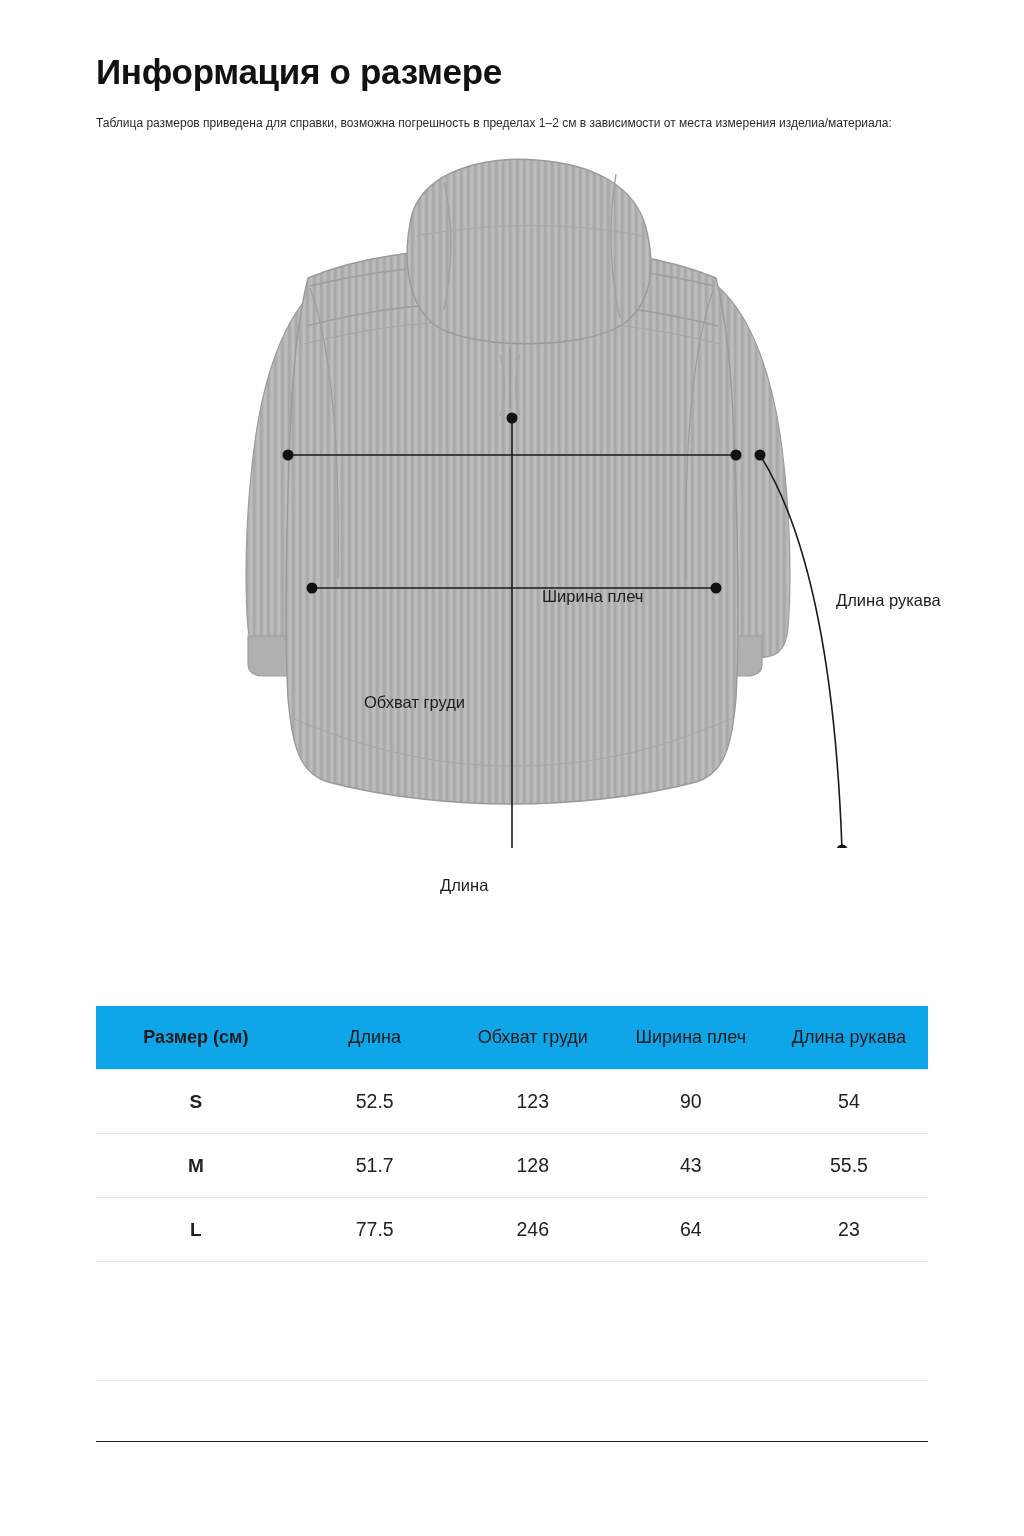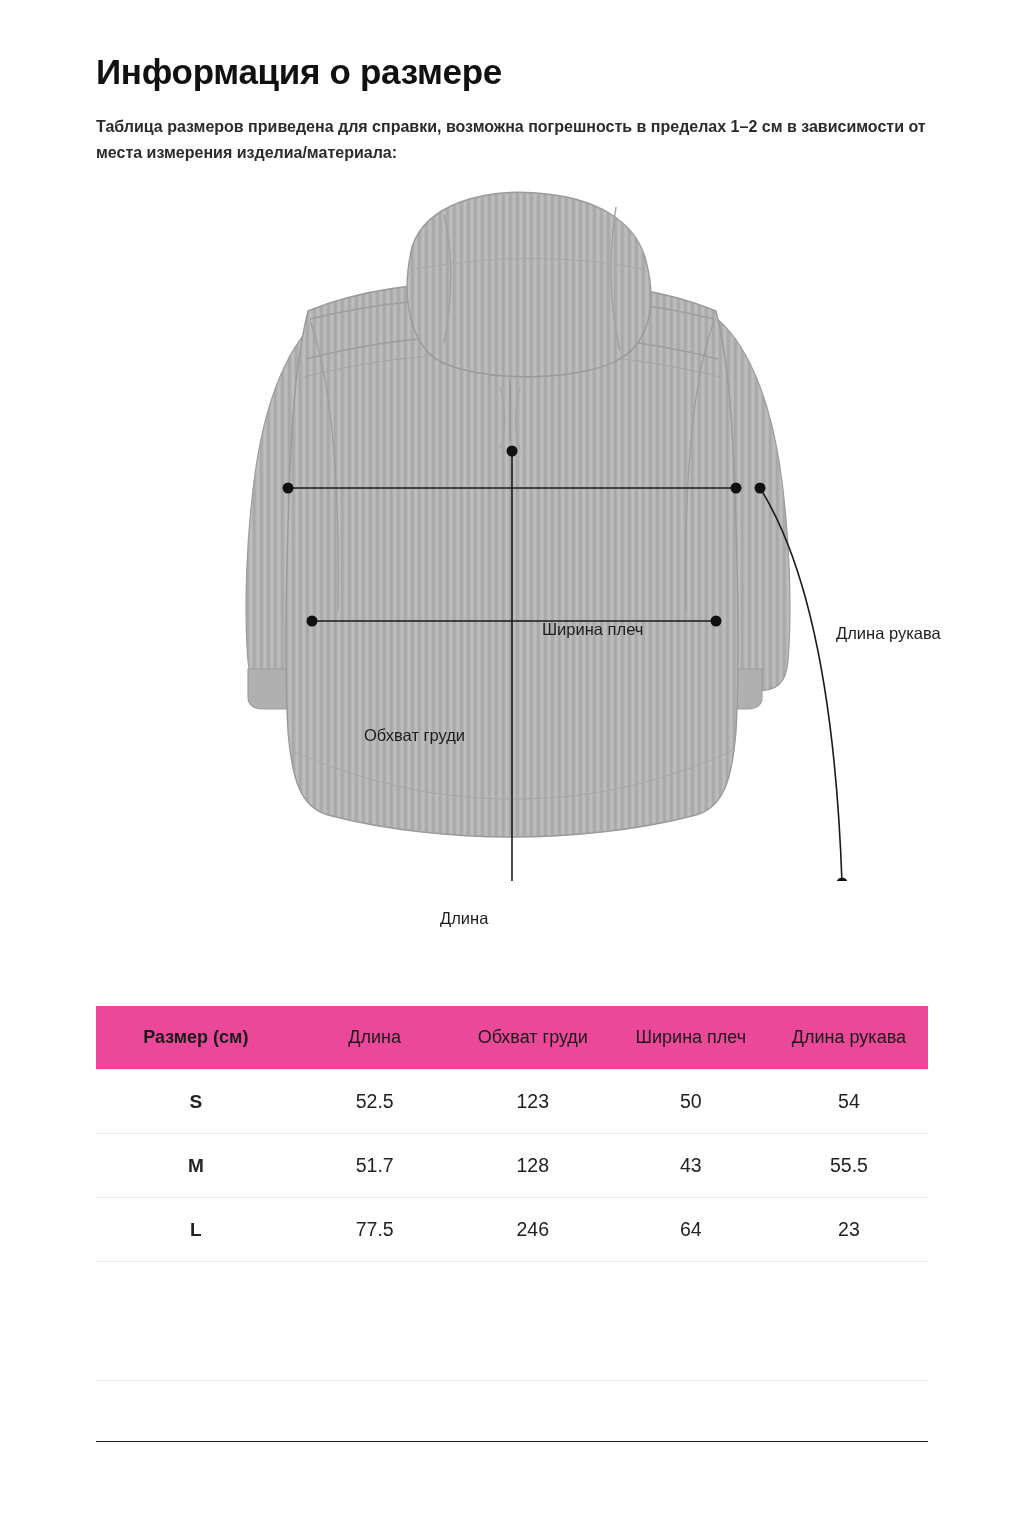--- a/index.html
+++ b/index.html
@@ -25,25 +25,24 @@
   .title {
     font-size: 35px;
     font-weight: bold;
     letter-spacing: -0.3px;
     margin: 0;
     padding-top: 52px;
     color: #111111;
   }
   .intro {
     margin: 22px 0 0 0;
-    font-size: 16px;
+    font-size: 12px;
     line-height: 1.65;
     color: #2b2b2b;
     max-width: 830px;
-    font-weight: bold;
   }
 
   
   .diagram-wrap {
     position: relative;
     width: 832px;
     height: 690px;
     margin-top: 24px;
   }
   .garment {
@@ -67,21 +66,21 @@
   
   .size-table {
     position: absolute;
     left: 96px;
     top: 1006px;
     width: 832px;
     border-collapse: collapse;
     font-size: 19px;
   }
   .size-table thead th {
-    background: #ec4899;
+    background: #0ea5e9;
     font-size: 18px;
     font-weight: bold;
     padding: 21px 0;
     color: #1a1a1a;
     text-align: center;
     border-bottom: 1px solid #e2e2e2;
   }
   .size-table thead th.col-size {
     font-weight: bold;
   }
@@ -218,21 +217,21 @@
         <th>Обхват груди</th>
         <th>Ширина плеч</th>
         <th>Длина рукава</th>
       </tr>
     </thead>
     <tbody>
       <tr>
         <td class="size-cell">S</td>
         <td>52.5</td>
         <td>123</td>
-        <td>50</td>
+        <td>90</td>
         <td>54</td>
       </tr>
       <tr>
         <td class="size-cell">M</td>
         <td>51.7</td>
         <td>128</td>
         <td>43</td>
         <td>55.5</td>
       </tr>
       <tr>

